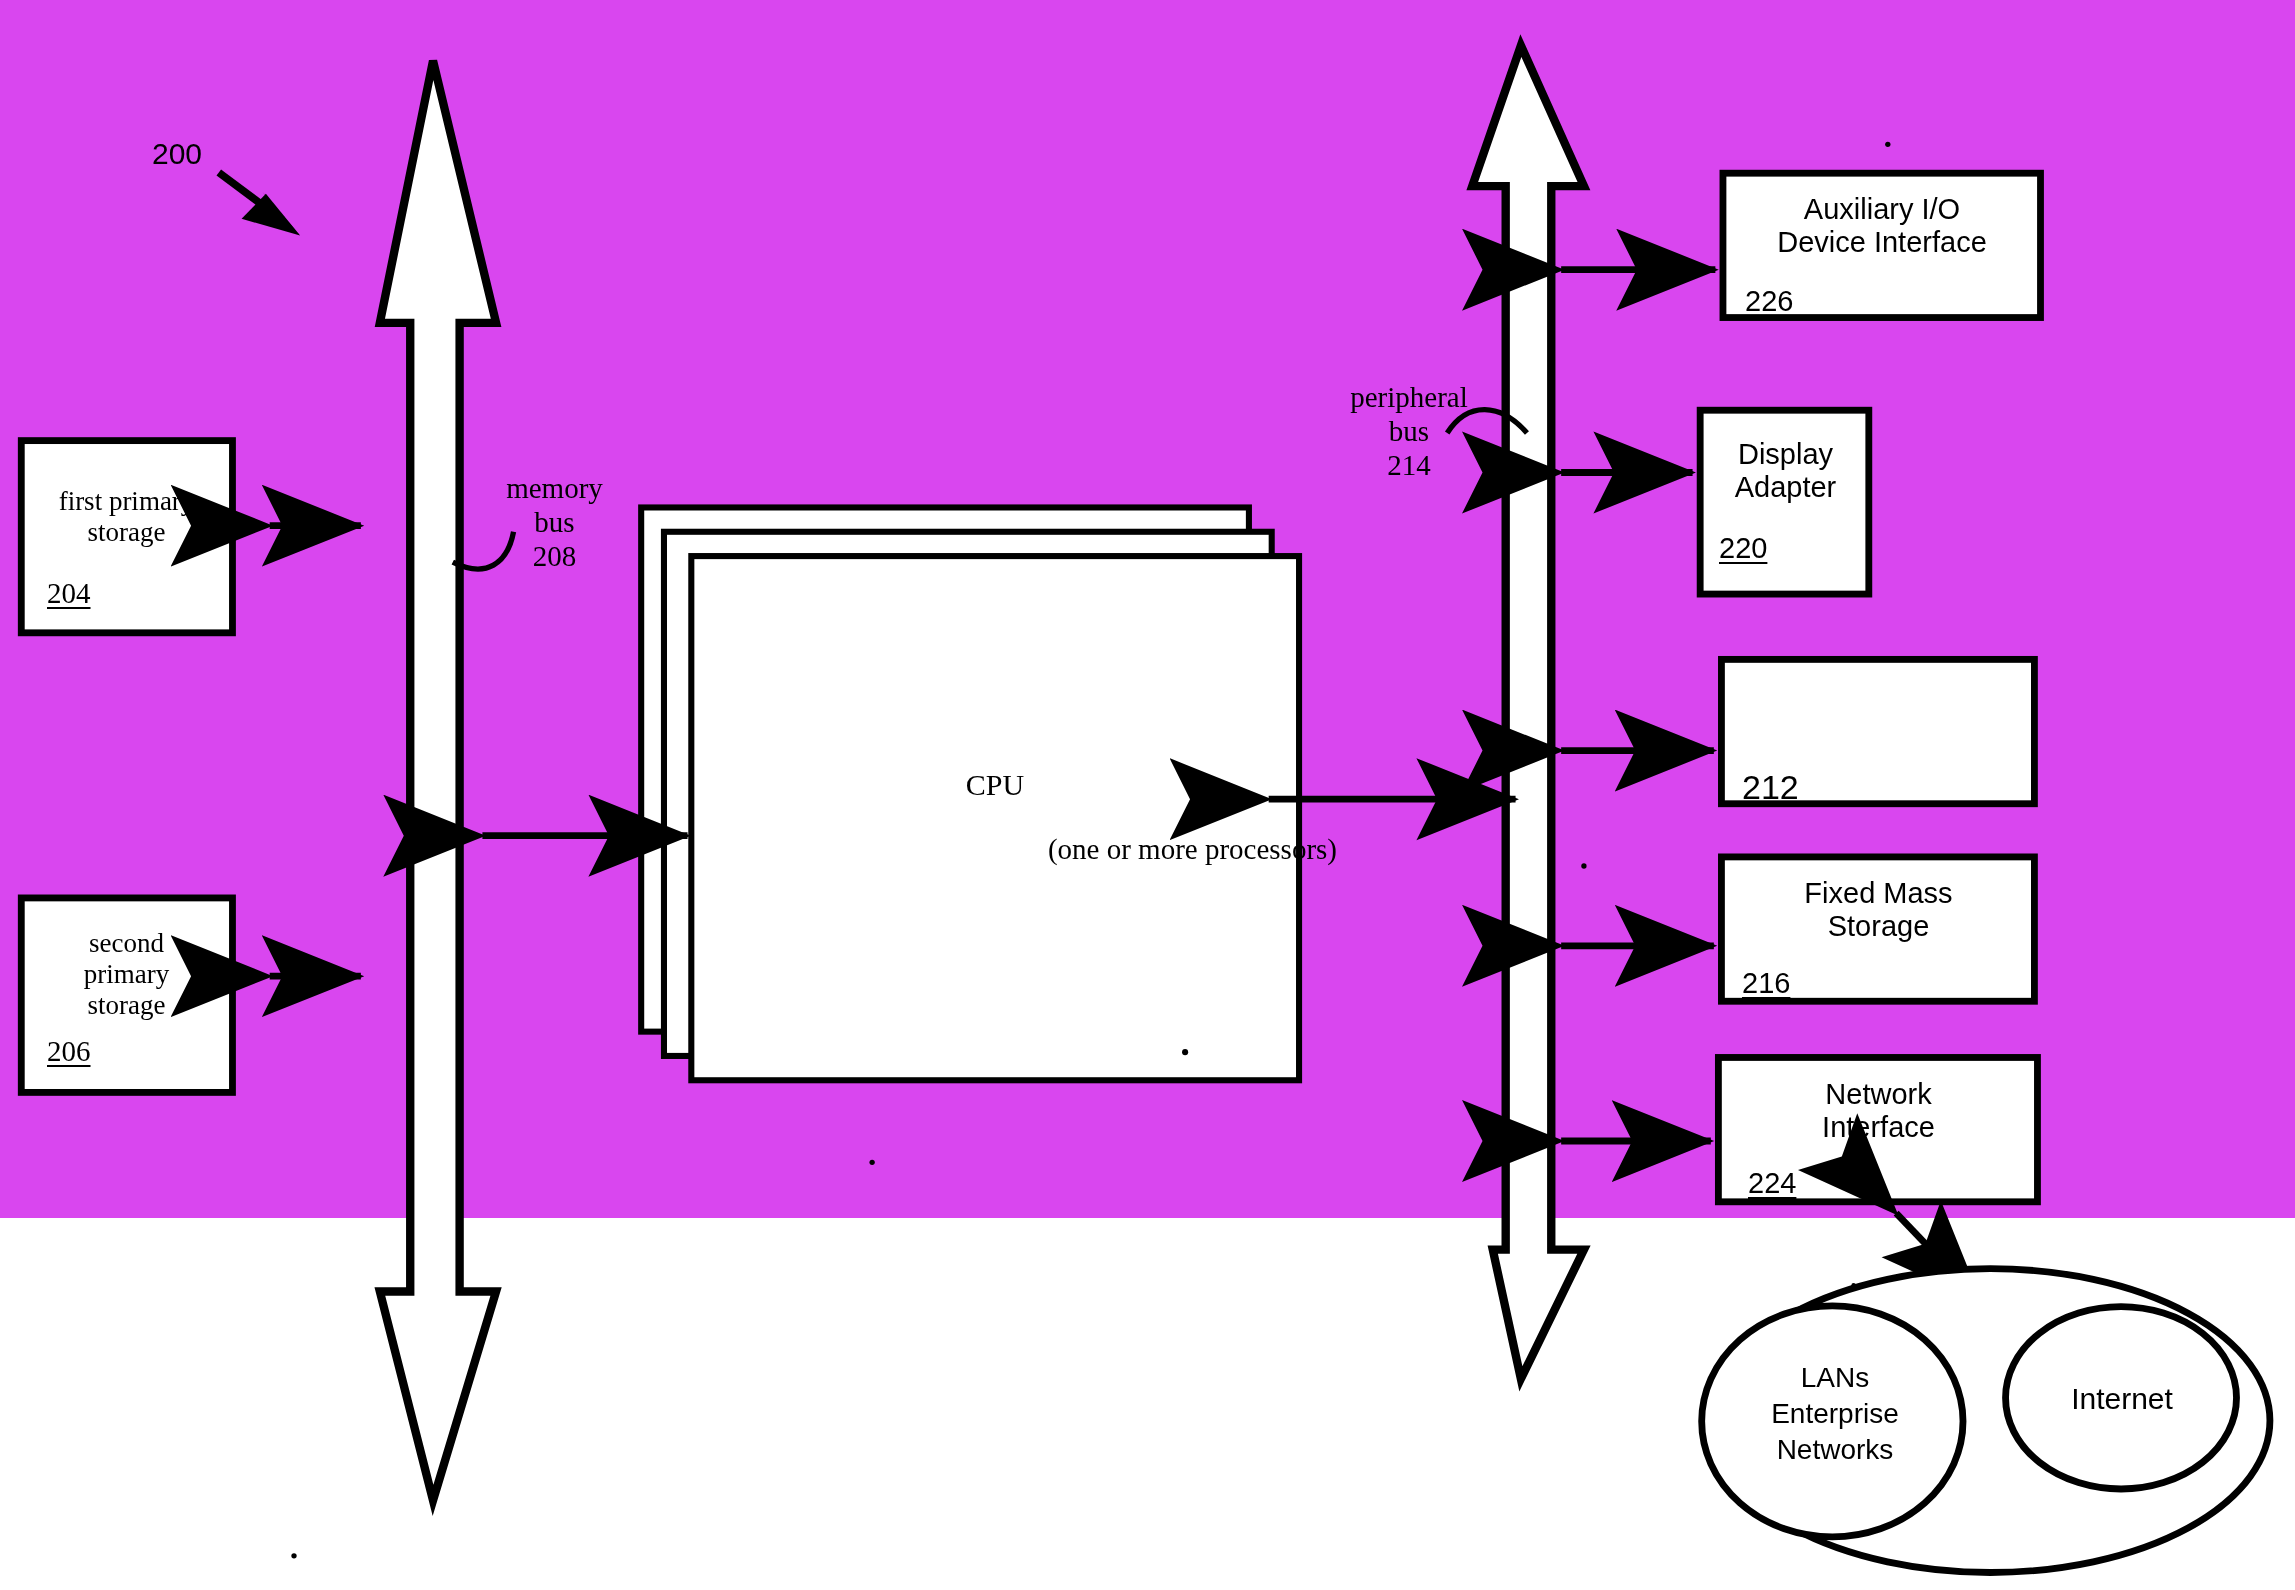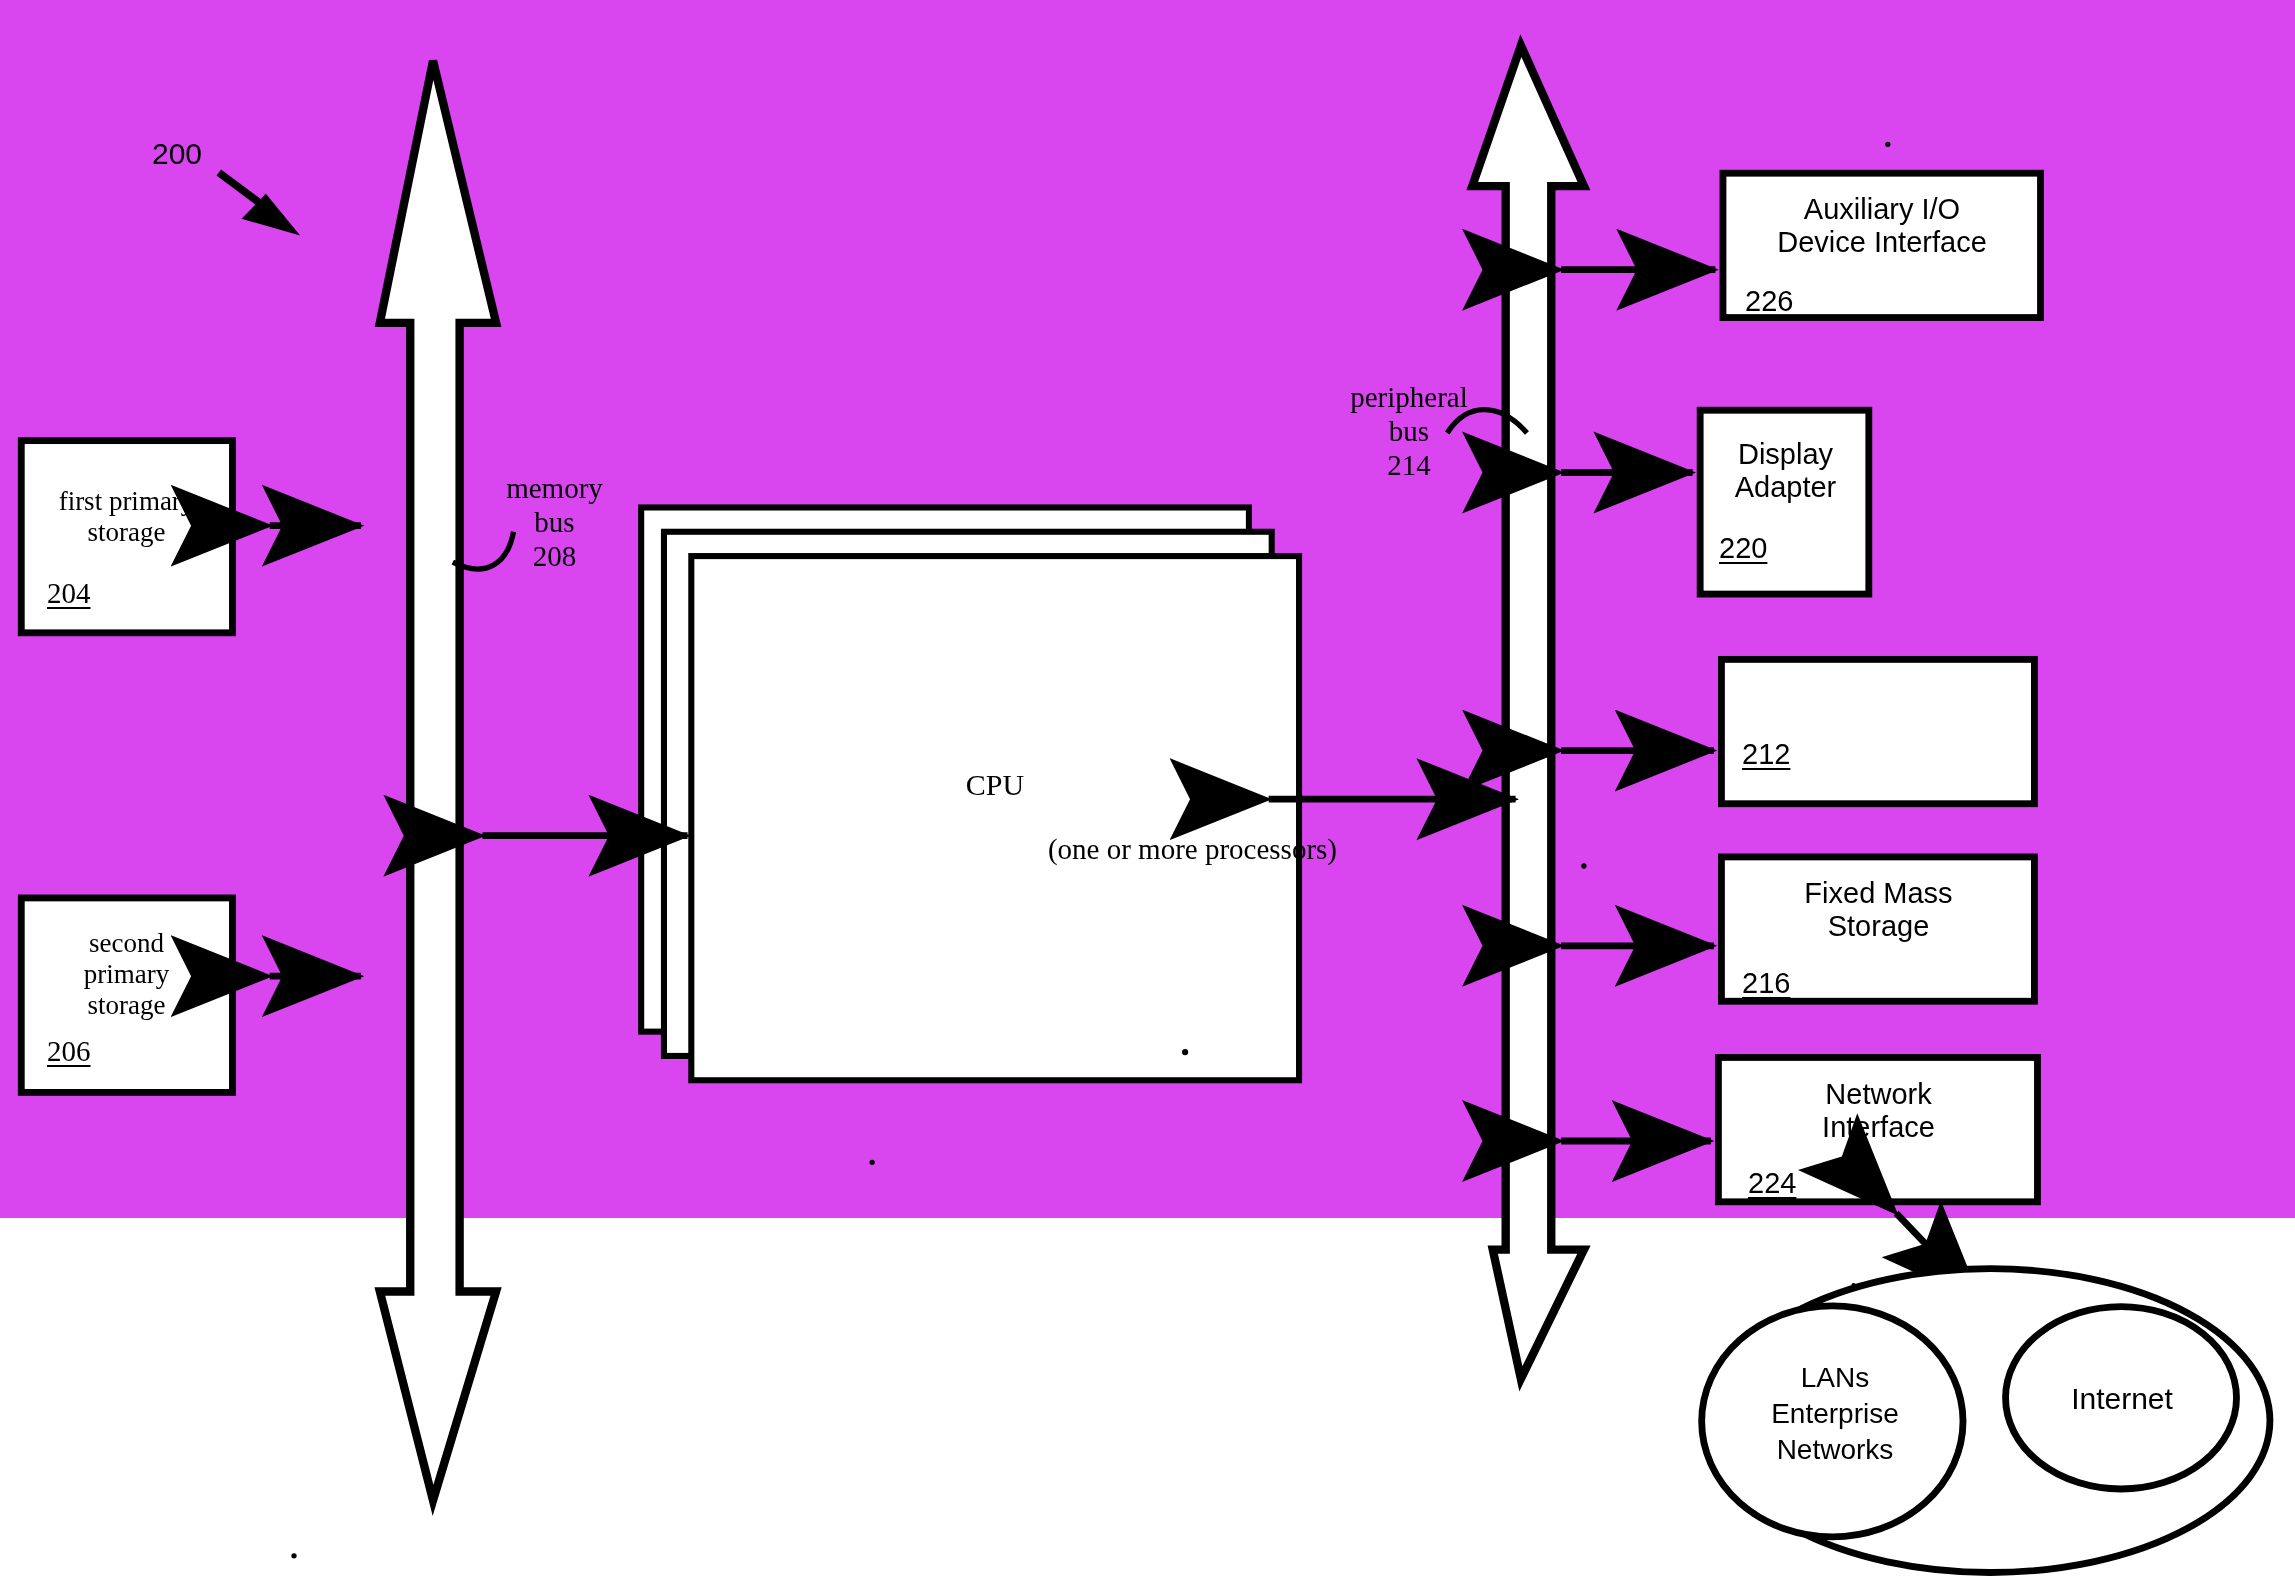--- a/index.html
+++ b/index.html
@@ -168,21 +168,21 @@
     <div>Device Interface</div>
   </div>
   <div class="ref sans" style="left:1745px;top:285px;font-size:29px;">226</div>
 
   <div class="boxtxt sans" style="left:1701px;top:414px;width:169px;height:114px;font-size:29px;">
     <div>Display</div>
     <div>Adapter</div>
   </div>
   <div class="ref sans" style="left:1719px;top:532px;font-size:29px;">220</div>
 
-  <div class="ref sans" style="left:1742px;top:738px;font-size:29px;">212</div>
+  <div class="ref sans" style="left:1742px;top:768px;font-size:34px;">212</div>
 
   <div class="boxtxt sans" style="left:1722px;top:857px;width:313px;height:106px;font-size:29px;">
     <div>Fixed Mass</div>
     <div>Storage</div>
   </div>
   <div class="ref sans" style="left:1742px;top:967px;font-size:29px;">216</div>
 
   <div class="boxtxt sans" style="left:1719px;top:1058px;width:319px;height:106px;font-size:29px;">
     <div>Network</div>
     <div>Interface</div>

